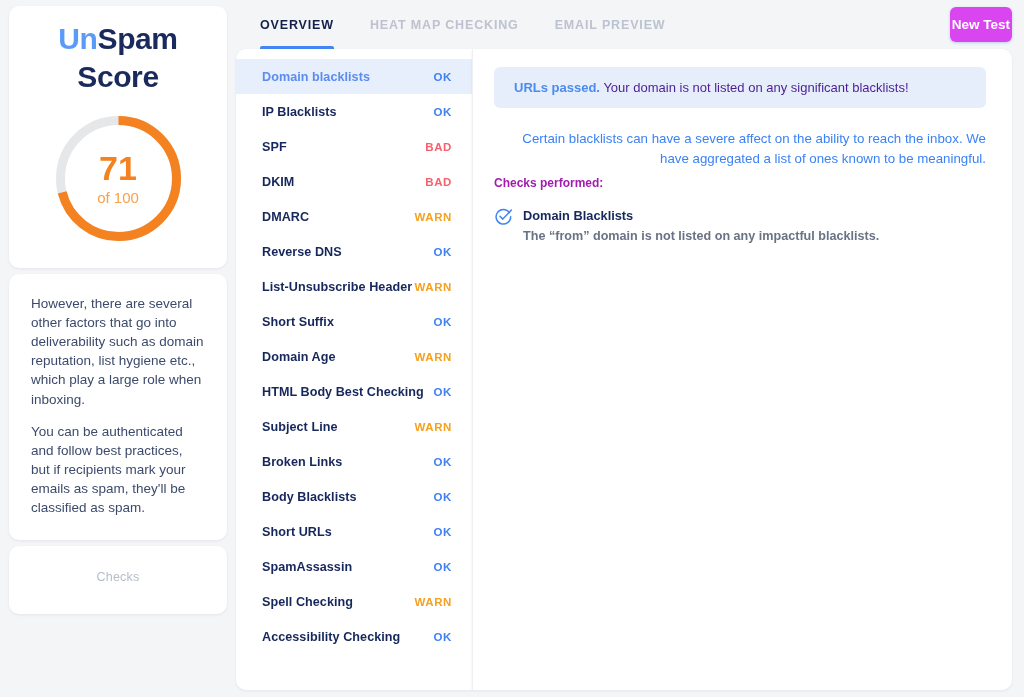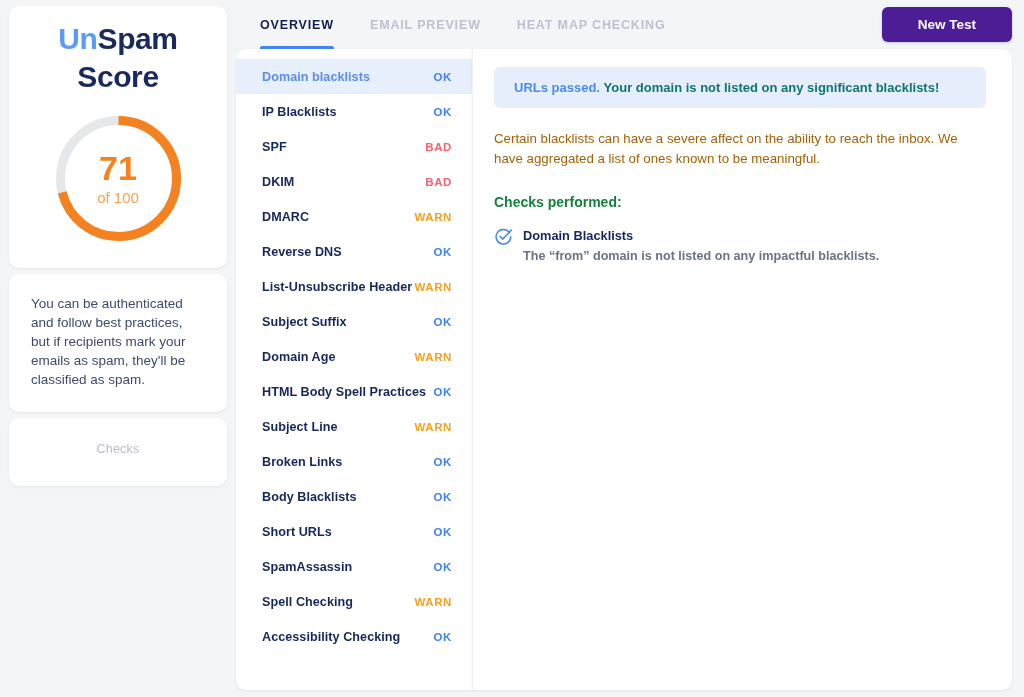--- a/index.html
+++ b/index.html
@@ -31,43 +31,43 @@
   .sponsor-card { padding: 24px 10px 30px; text-align:center; }
   .sponsor-label { color:#b6bcc9; font-size:12.5px; letter-spacing:.2px; }
 
   
   .main { flex:1; display:flex; flex-direction:column; min-width:0; }
   .topbar { height:49px; flex:0 0 49px; display:flex; align-items:flex-start; padding:0 12px 0 24px; position:relative; }
   .tabs { display:flex; align-items:center; height:49px; gap:36px; }
   .tab { font-size:12.5px; font-weight:700; letter-spacing:.85px; color:#bcc2cf; height:49px; display:flex; align-items:center; position:relative; cursor:pointer; }
   .tab.active { color:#14204a; }
   .tab.active::after { content:""; position:absolute; left:0; right:0; bottom:0; height:3px; background:#4285f4; border-radius:2px 2px 0 0; }
-  .newtest { position:absolute; right:12px; top:7px; background:#4c1d95; color:#fff; border:none; border-radius:6px;
-             padding:10px 36px; font-size:13.5px; font-weight:700; font-family:inherit; cursor:pointer;
+  .newtest { position:absolute; right:12px; top:7px; background:#d946ef; color:#fff; border:none; border-radius:6px;
+             padding:10px 2px; font-size:13.5px; font-weight:700; font-family:inherit; cursor:pointer;
              box-shadow:0 1px 3px rgba(60,110,230,.3); }
 
   .panels { flex:1; display:flex; padding:0 12px 7px 0; min-height:0; }
   .list-panel { width:236px; flex:0 0 236px; background:#fff; border-radius:10px 0 0 10px;
                 box-shadow:0 1px 3px rgba(16,30,54,.07); padding-top:10px; overflow:hidden; }
   .row { display:flex; align-items:center; justify-content:space-between; height:35px; padding:0 20px 0 26px; cursor:pointer; }
   .row .name { font-size:12.6px; font-weight:700; color:#16275c; letter-spacing:.05px; }
   .row .status { font-size:11.5px; font-weight:700; letter-spacing:.6px; }
   .row.active { background:#e7eefc; }
   .row.active .name { color:#5b8def; }
   .st-ok { color:#3f81f4; }
   .st-bad { color:#f5616f; }
   .st-warn { color:#f5a11f; }
 
   .detail-panel { flex:1; background:#fff; border-radius:0 10px 10px 0; box-shadow:0 1px 3px rgba(16,30,54,.07);
                   border-left:1px solid #eef0f4; padding:18px 26px 0 21px; min-width:0; }
   .banner { background:#e6eefb; border-radius:6px; padding:13px 20px; font-size:13px; }
   .banner .pass { color:#4a8bf0; font-weight:700; }
-  .banner .msg { color:#0f766e;font-weight:bold; }
-  .desc { color:#a16207; font-size:13.3px; line-height:1.5; margin-top:21px; }
-  .checks-title { color:#15803d; font-size:14px; font-weight:700; margin-top:25px; }
+  .banner .msg { color:#4c1d95; }
+  .desc { color:#3b82f6; font-size:13.3px; line-height:1.5; margin-top:21px;text-align:right; }
+  .checks-title { color:#a21caf; font-size:12px; font-weight:700; margin-top:7px; }
   .check-item { display:flex; gap:10px; margin-top:17px; }
   .check-body { padding-top:1px; }
   .check-name { font-size:12.8px; font-weight:700; color:#16275c; }
   .check-desc { font-size:12.6px; color:#6a7governance;font-weight:bold; }
   .check-desc { color:#6a7384; margin-top:6px; }
 </style>
 </head>
 <body>
 
 <div class="app">
@@ -85,37 +85,38 @@
           <circle id="score-arc" cx="67.5" cy="67.5" r="58" fill="none" stroke="#f58220" stroke-width="9" stroke-linecap="butt" stroke-dasharray="364.424747816416" stroke-dashoffset="105.68317686676066"></circle>
         </svg>
         <div class="ring-text">
           <div class="score-num">71</div>
           <div class="score-of">of 100</div>
         </div>
       </div>
     </section>
 
     <section class="card info-card">
+      <p>However, there are several other factors that go into deliverability such as domain reputation, list hygiene etc., which play a large role when inboxing.</p>
       <p>You can be authenticated and follow best practices, but if recipients mark your emails as spam, they'll be classified as spam.</p>
     </section>
 
     <section class="card sponsor-card">
       <div class="sponsor-label">Checks</div>
 
     </section>
 
   </aside>
 
   <main class="main">
 
     <div class="topbar">
       <nav class="tabs">
         <div class="tab active">OVERVIEW</div>
+        <div class="tab">HEAT MAP CHECKING</div>
         <div class="tab">EMAIL PREVIEW</div>
-        <div class="tab">HEAT MAP CHECKING</div>
       </nav>
       <button class="newtest">New Test</button>
     </div>
 
     <div class="panels">
 
       <section class="list-panel" id="list-panel">
           <div class="row active">
             <span class="name">Domain blacklists</span>
             <span class="status st-ok">OK</span>
@@ -138,29 +139,29 @@
           </div>
           <div class="row">
             <span class="name">Reverse DNS</span>
             <span class="status st-ok">OK</span>
           </div>
           <div class="row">
             <span class="name">List-Unsubscribe Header</span>
             <span class="status st-warn">WARN</span>
           </div>
           <div class="row">
-            <span class="name">Subject Suffix</span>
+            <span class="name">Short Suffix</span>
             <span class="status st-ok">OK</span>
           </div>
           <div class="row">
             <span class="name">Domain Age</span>
             <span class="status st-warn">WARN</span>
           </div>
           <div class="row">
-            <span class="name">HTML Body Spell Practices</span>
+            <span class="name">HTML Body Best Checking</span>
             <span class="status st-ok">OK</span>
           </div>
           <div class="row">
             <span class="name">Subject Line</span>
             <span class="status st-warn">WARN</span>
           </div>
           <div class="row">
             <span class="name">Broken Links</span>
             <span class="status st-ok">OK</span>
           </div>

